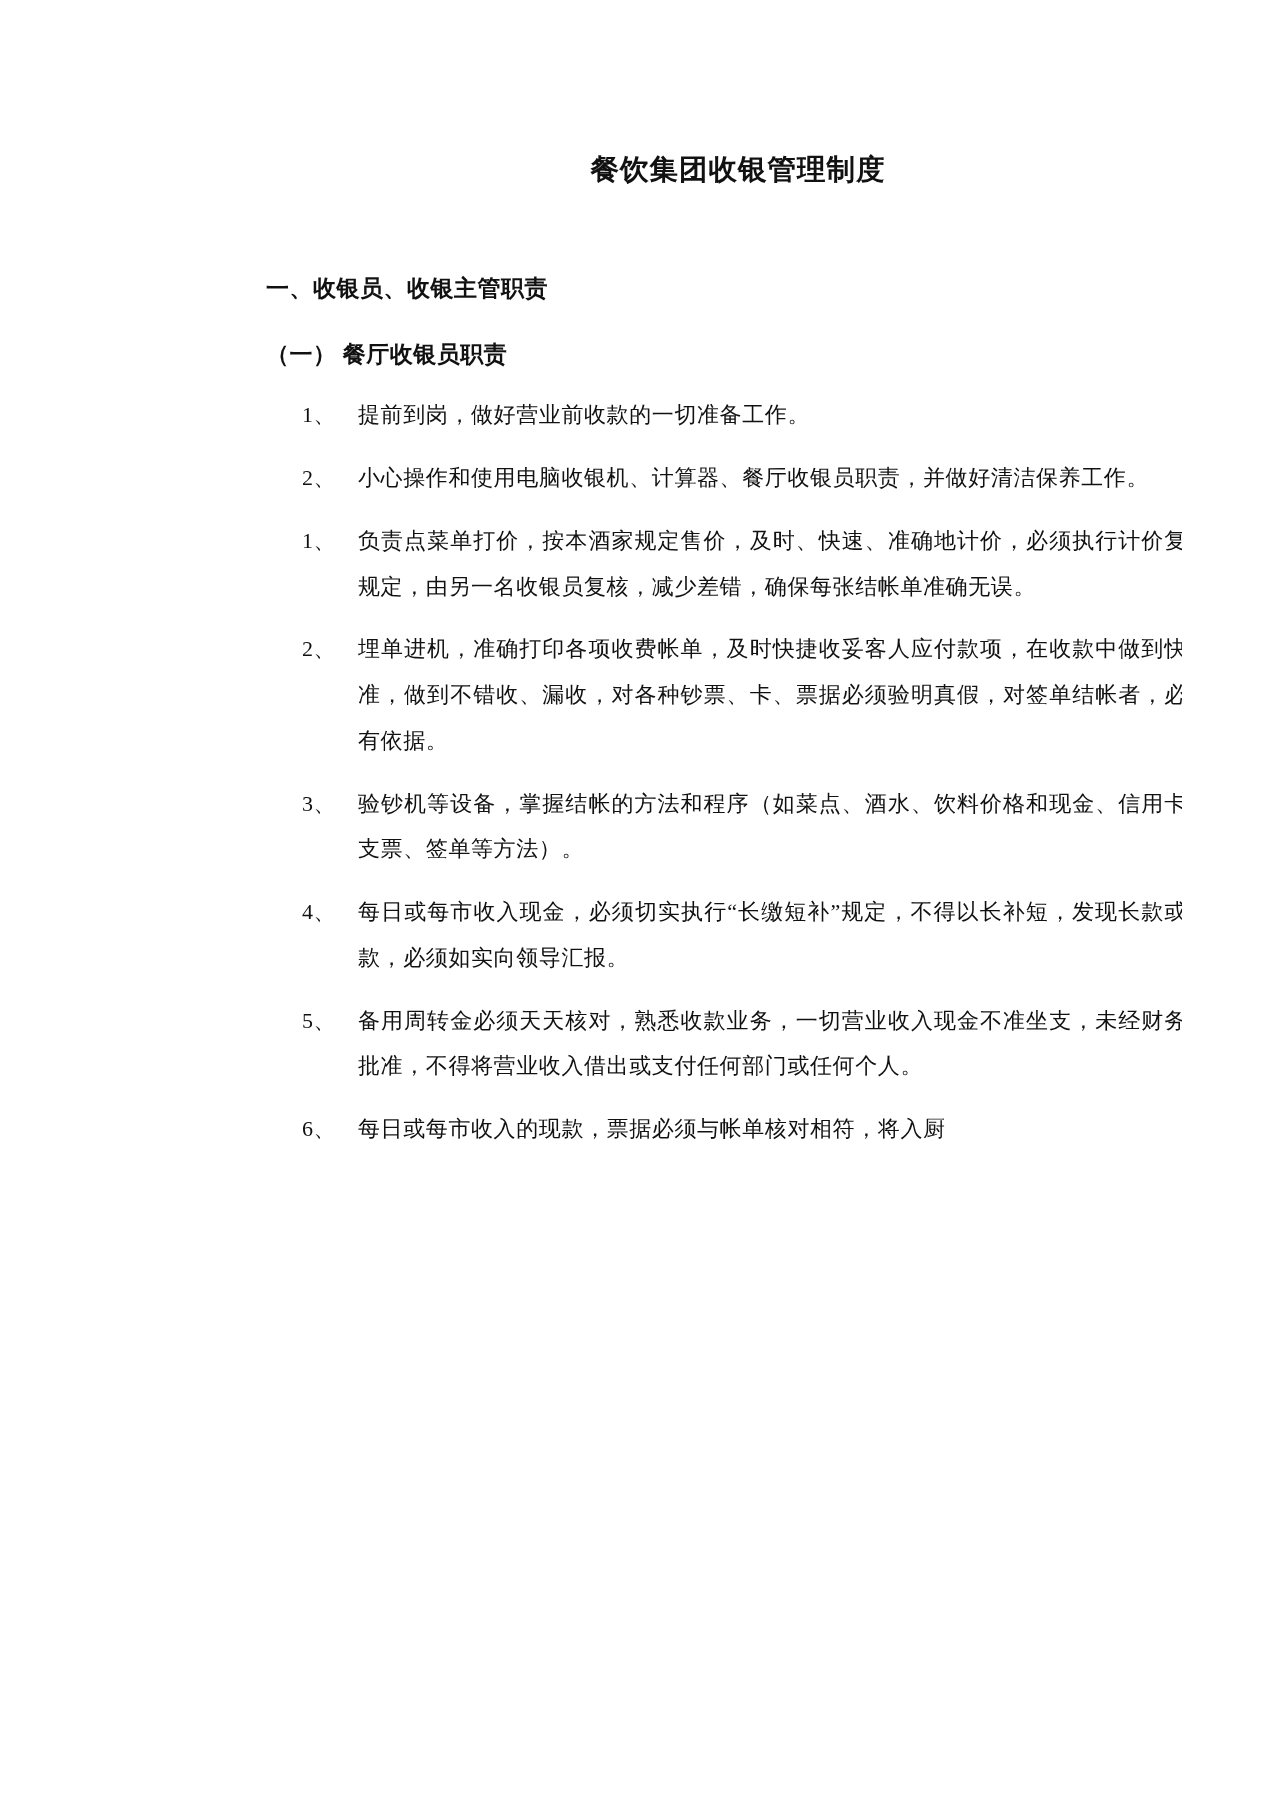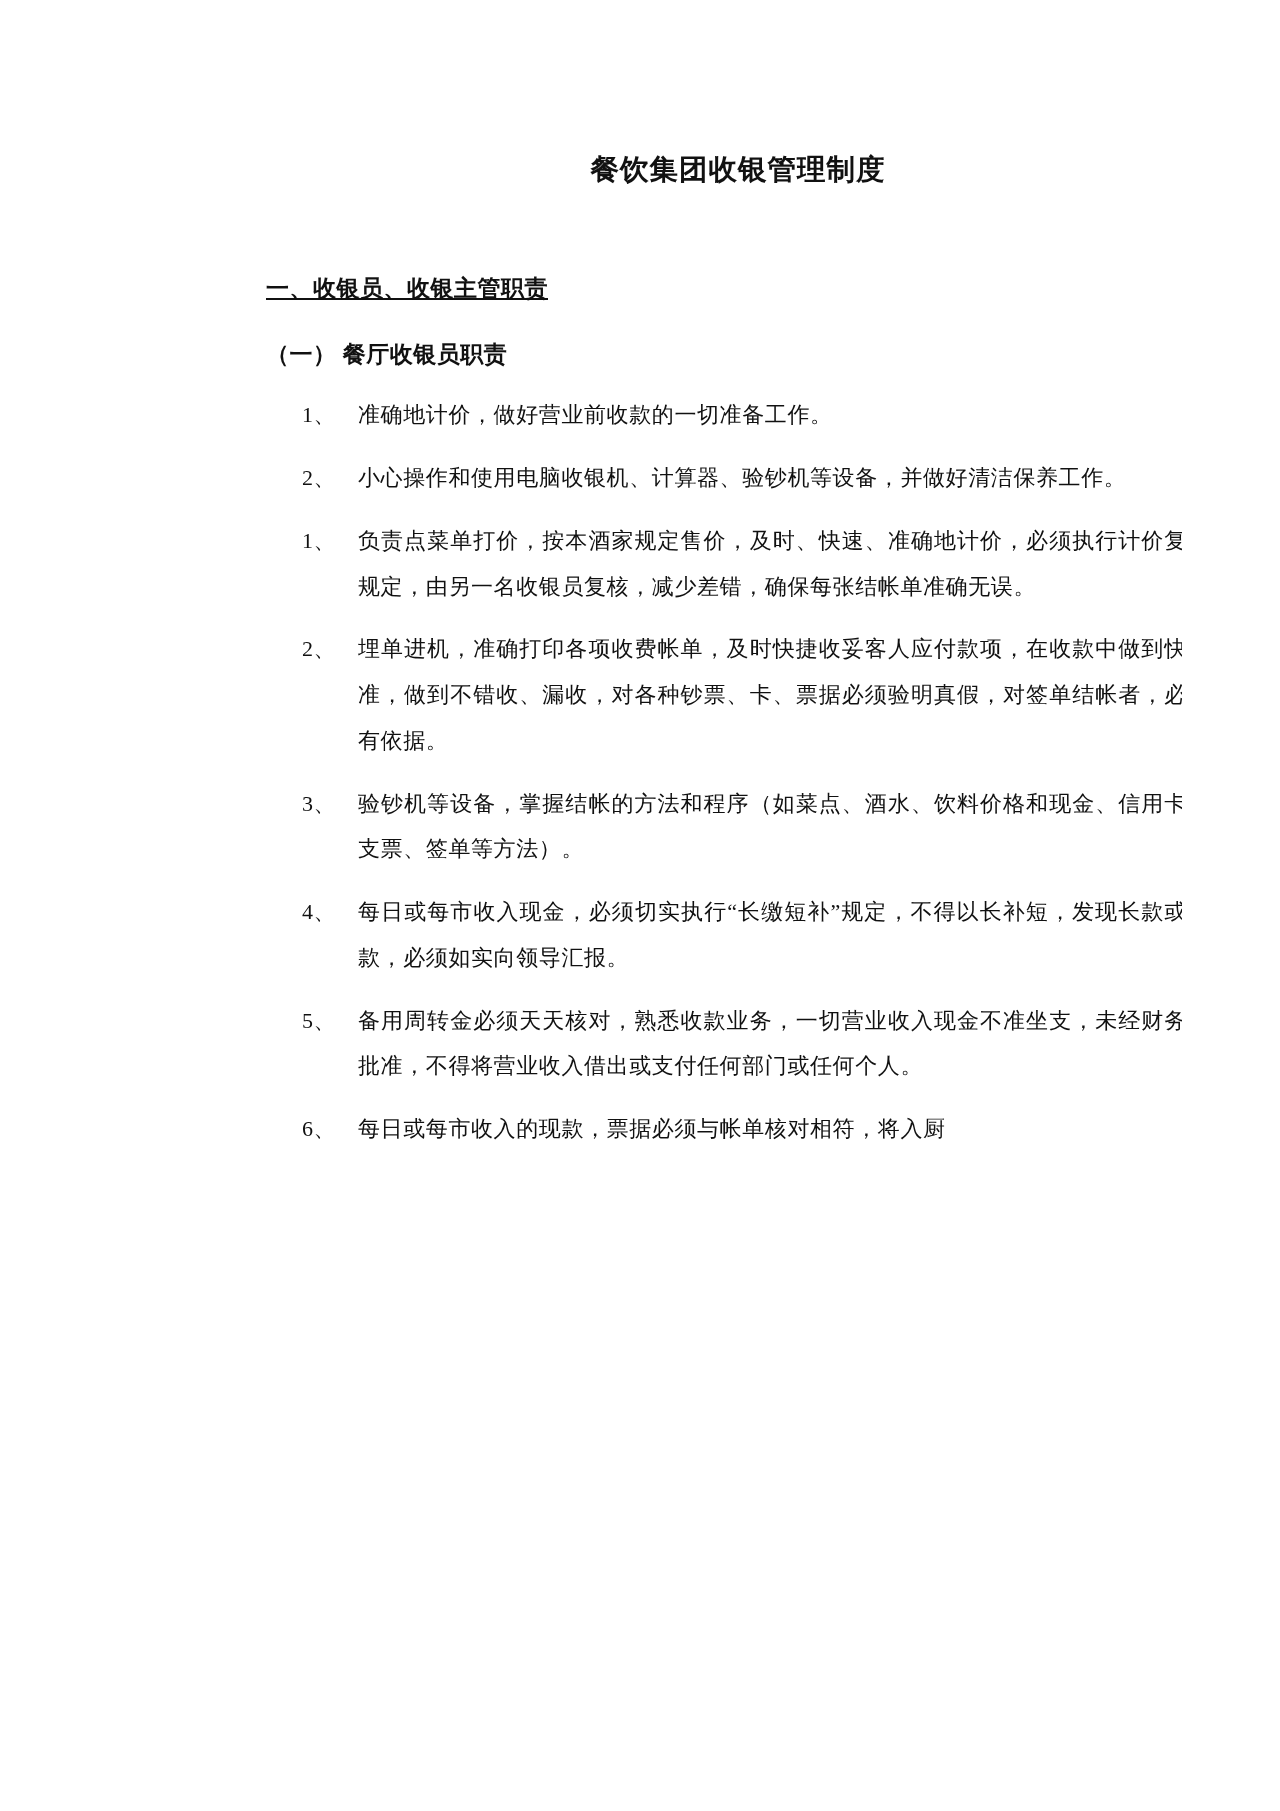--- a/index.html
+++ b/index.html
@@ -33,21 +33,20 @@
     line-height: 1.25;
     color: #111111;
   }
   .section-heading {
     font-size: 23px;
     font-weight: bold;
     letter-spacing: 0.5px;
     margin-top: 86px;
     line-height: 1.3;
     color: #111111;
-    text-decoration: underline;
   }
   .sub-heading {
     font-size: 23px;
     font-weight: bold;
     letter-spacing: 0.5px;
     margin-top: 36px;
     line-height: 1.3;
     color: #111111;
   }
   .list {
@@ -89,26 +88,26 @@
     <h1 class="doc-title">餐饮集团收银管理制度</h1>
 
     <h2 class="section-heading">一、收银员、收银主管职责</h2>
 
     <h3 class="sub-heading">（一）  餐厅收银员职责</h3>
 
     <div class="list">
 
       <div class="list-item">
         <div class="item-marker">1、</div>
-        <div class="item-text">准确地计价，做好营业前收款的一切准备工作。</div>
+        <div class="item-text">提前到岗，做好营业前收款的一切准备工作。</div>
       </div>
 
       <div class="list-item">
         <div class="item-marker">2、</div>
-        <div class="item-text">小心操作和使用电脑收银机、计算器、验钞机等设备，并做好清洁保养工作。</div>
+        <div class="item-text">小心操作和使用电脑收银机、计算器、餐厅收银员职责，并做好清洁保养工作。</div>
       </div>
 
       <div class="list-item">
         <div class="item-marker">1、</div>
         <div class="item-text">负责点菜单打价，按本酒家规定售价，及时、快速、准确地计价，必须执行计价复核规定，由另一名收银员复核，减少差错，确保每张结帐单准确无误。</div>
       </div>
 
       <div class="list-item">
         <div class="item-marker">2、</div>
         <div class="item-text">埋单进机，准确打印各项收费帐单，及时快捷收妥客人应付款项，在收款中做到快而准，做到不错收、漏收，对各种钞票、卡、票据必须验明真假，对签单结帐者，必须有依据。</div>

